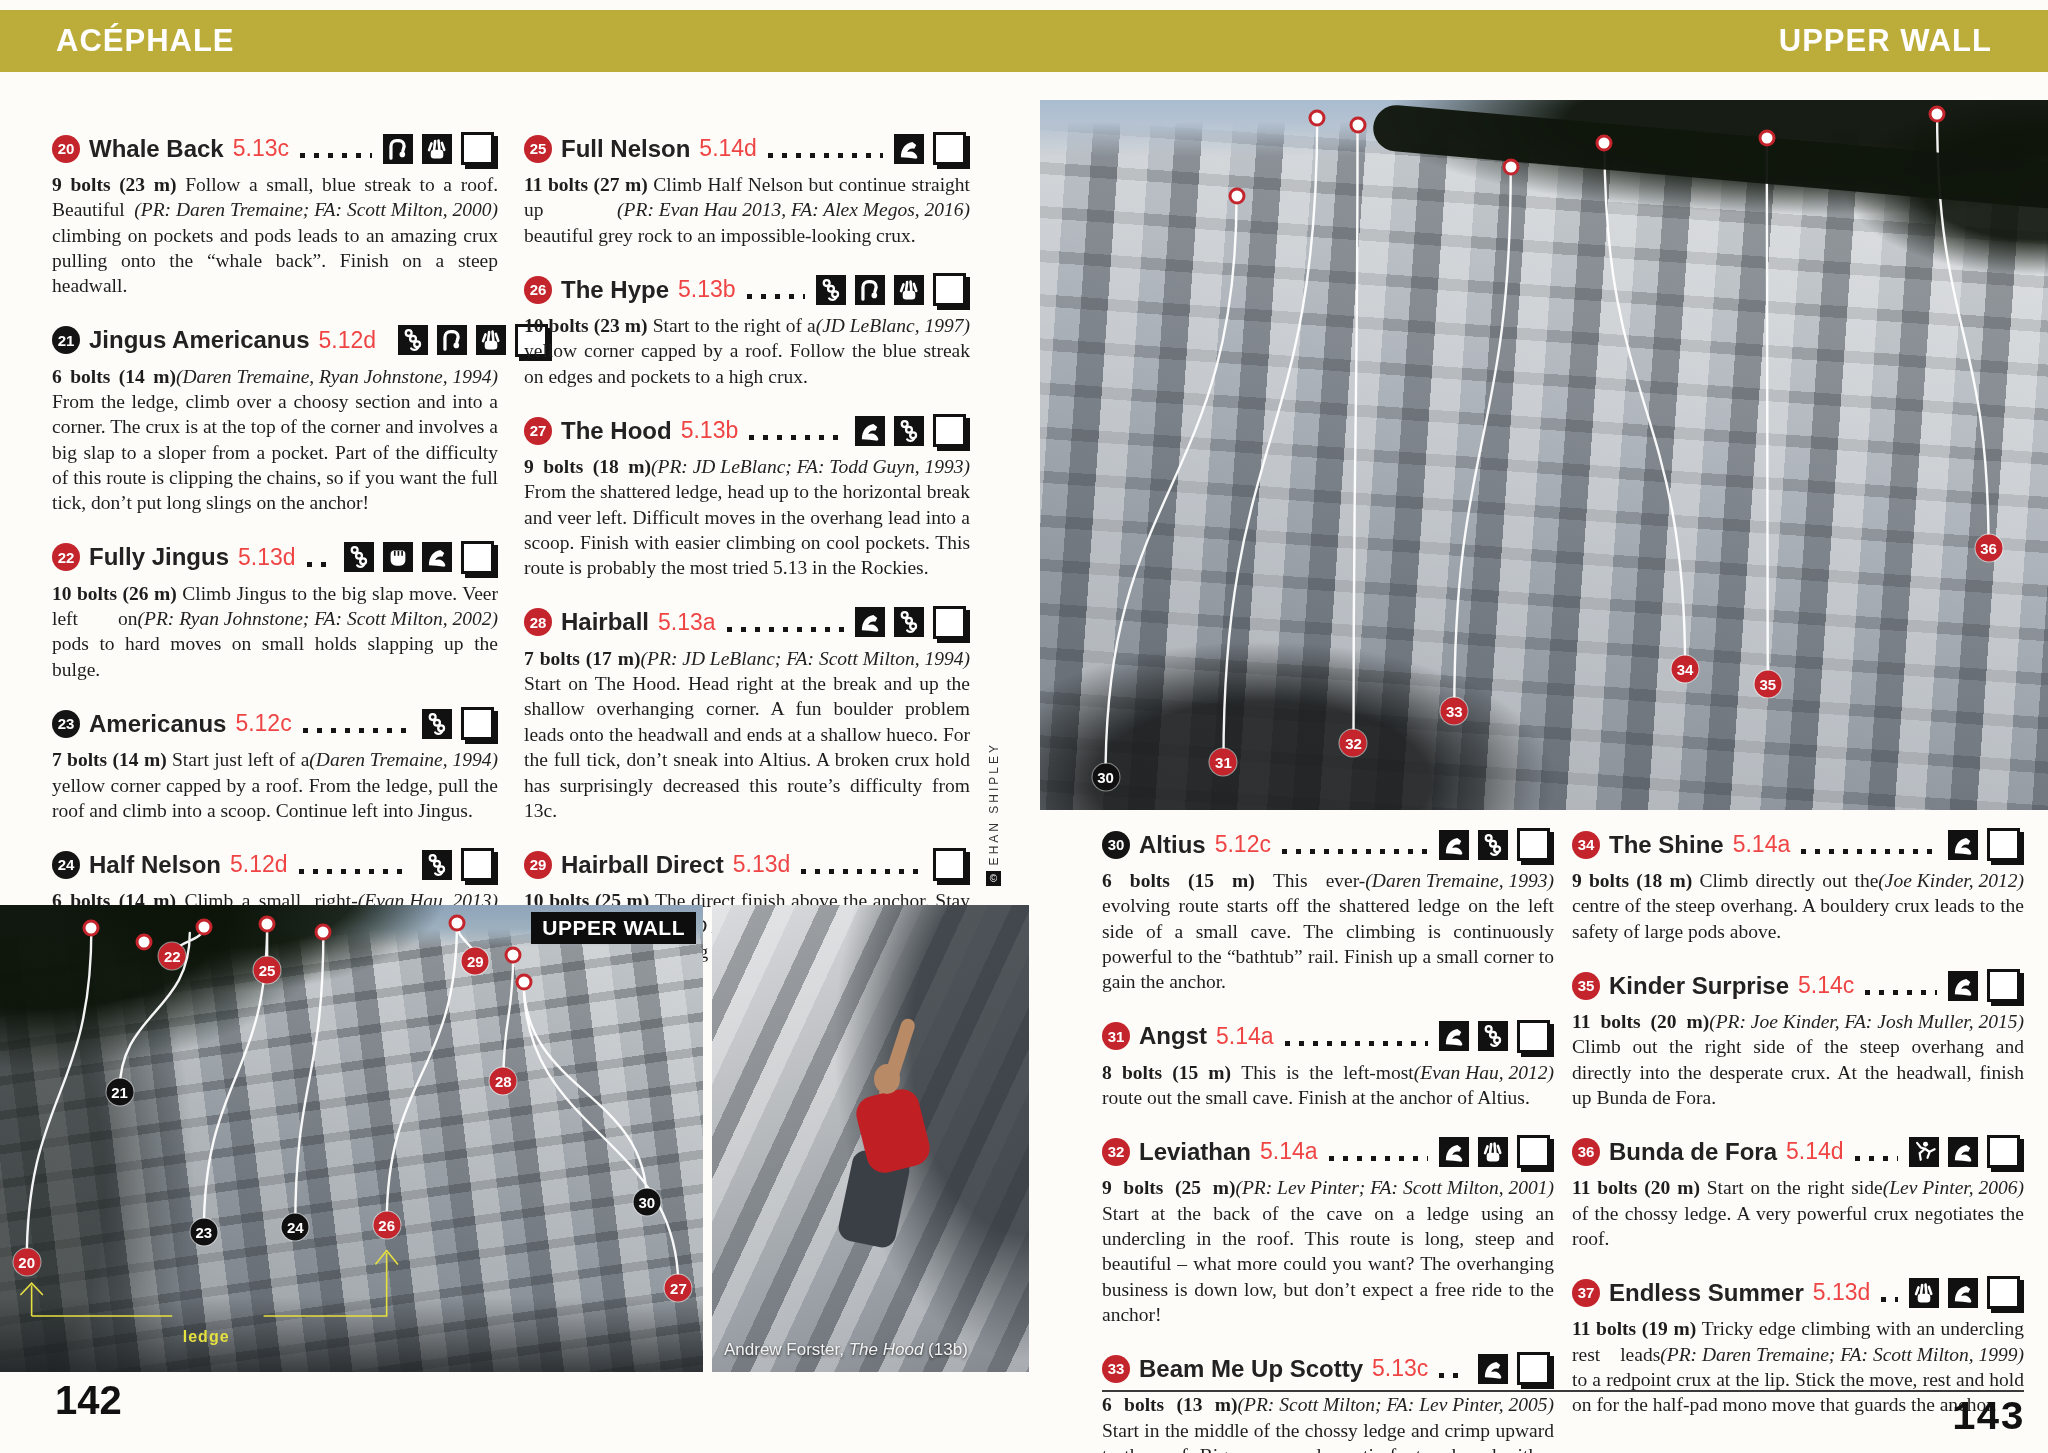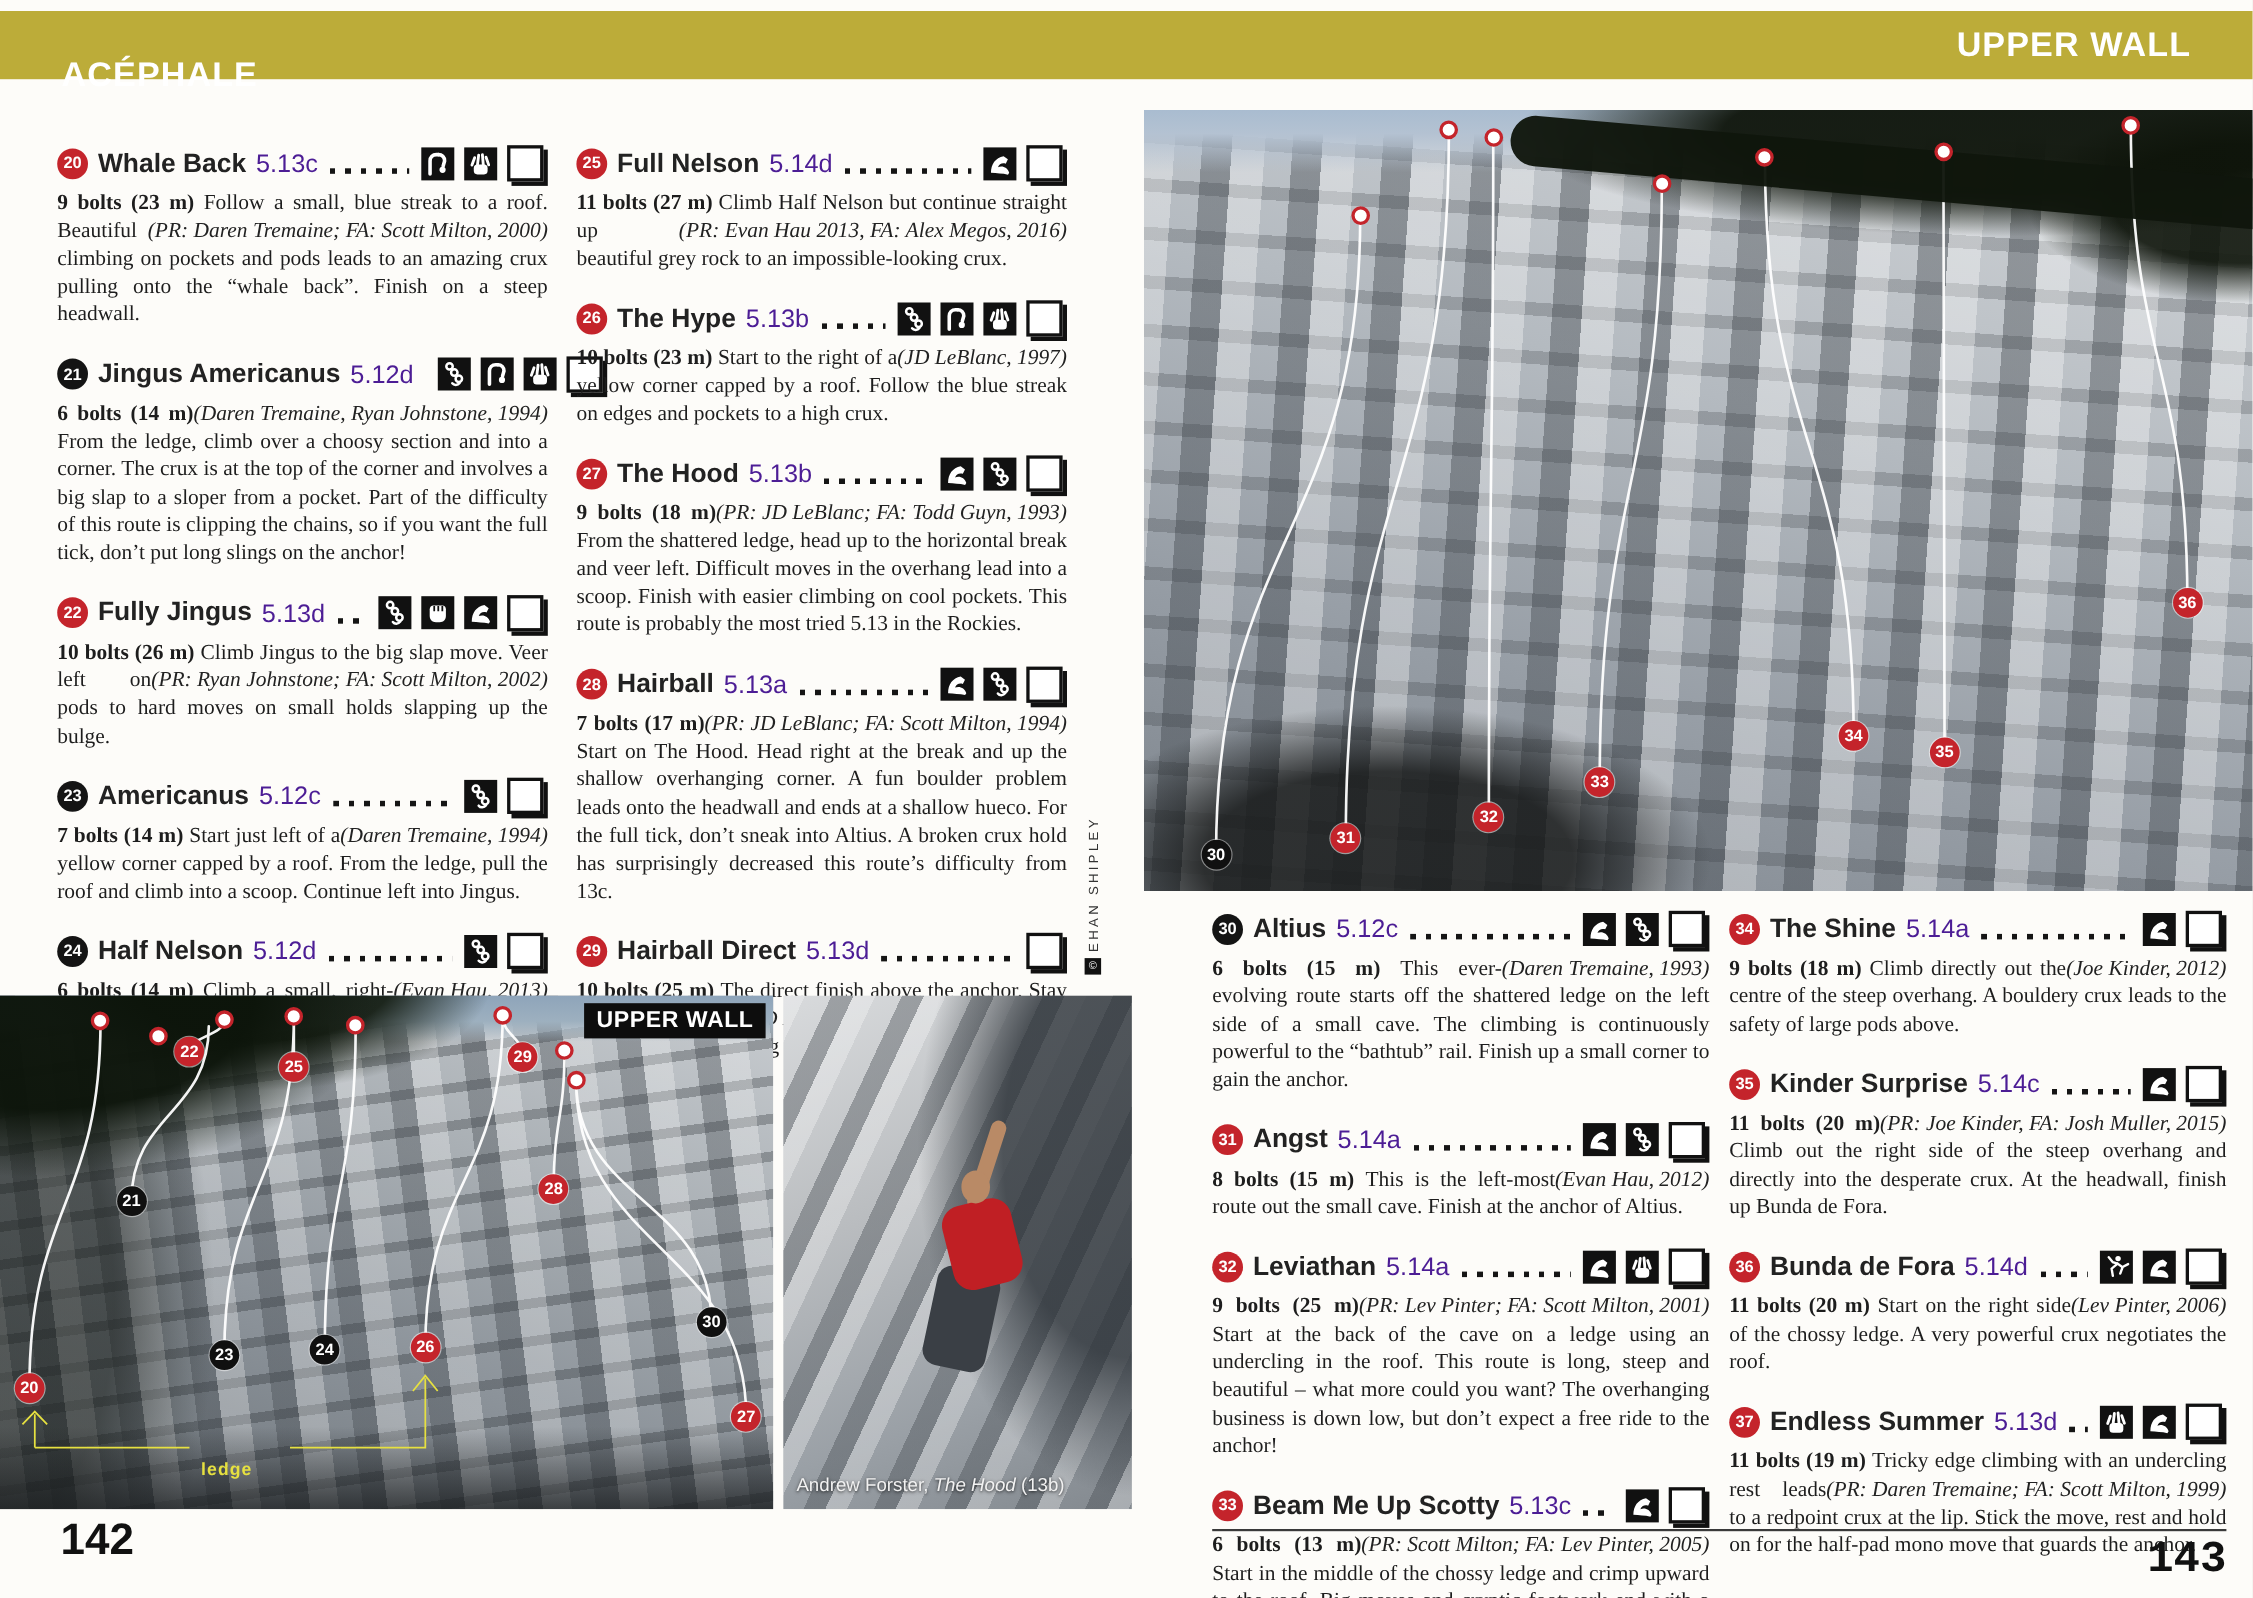--- a/index.html
+++ b/index.html
@@ -3,32 +3,32 @@
 <meta charset="utf-8">
 <style>
   html,body{margin:0;padding:0;background:#e8e6e0;}
   #spread{position:relative;width:2048px;height:1453px;background:#fdfcf9;overflow:hidden;
           font-family:"Liberation Serif",serif;color:#1c1c1c;}
   
   #band{position:absolute;left:0;top:10px;width:100%;height:62px;}
   #band .bandtxt{position:absolute;top:50%;transform:translateY(-50%);
      font-family:"Liberation Sans",sans-serif;font-weight:900;font-size:31px;
      letter-spacing:1px;color:#ffffff;}
-  #band .l{left:56px;margin-top:27px;} #band .r{right:56px;}
+  #band .l{left:56px;} #band .r{right:56px;}
   
   .col{position:absolute;}
   .route{margin-bottom:25px;}
   .rt-head{display:flex;align-items:center;gap:9px;margin-bottom:7px;}
   .badge{flex:0 0 auto;width:28px;height:28px;border-radius:50%;color:#fff;
      font-family:"Liberation Sans",sans-serif;font-weight:700;font-size:15px;
      display:flex;align-items:center;justify-content:center;}
   .badge.red{background:#c4242b;} .badge.black{background:#141414;}
   .rt-name{font-family:"Liberation Sans",sans-serif;font-weight:700;font-size:24px;
      color:#222;white-space:nowrap;}
-  .rt-grade{font-family:"Liberation Sans",sans-serif;font-size:23px;color:#4c1d95;white-space:nowrap;}
+  .rt-grade{font-family:"Liberation Sans",sans-serif;font-size:23px;color:#ef4444;white-space:nowrap;}
   .leader{flex:1 1 auto;height:5px;margin:14px 2px 0 2px;
      background:repeating-linear-gradient(90deg,#151515 0 5px,transparent 5px 14px);}
   .icon{flex:0 0 auto;width:30px;height:30px;background:#111;display:flex;align-items:center;justify-content:center;}
   .icon svg{width:26px;height:26px;}
   .cbox{flex:0 0 auto;width:27px;height:27px;background:#fff;border:3px solid #111;
      box-shadow:4px 4px 0 0 #111;margin-right:4px;}
   .rt-body{margin:0;font-size:19.5px;line-height:1.3;text-align:justify;color:#1d1d1d;}
   .rt-body .bolts{font-weight:700;}
   .credit{font-style:italic;float:right;white-space:nowrap;color:#222;}
   

